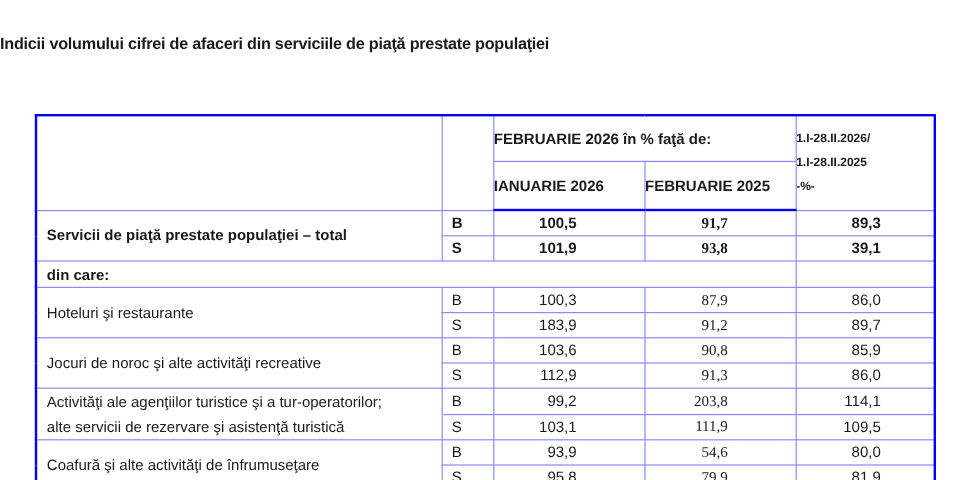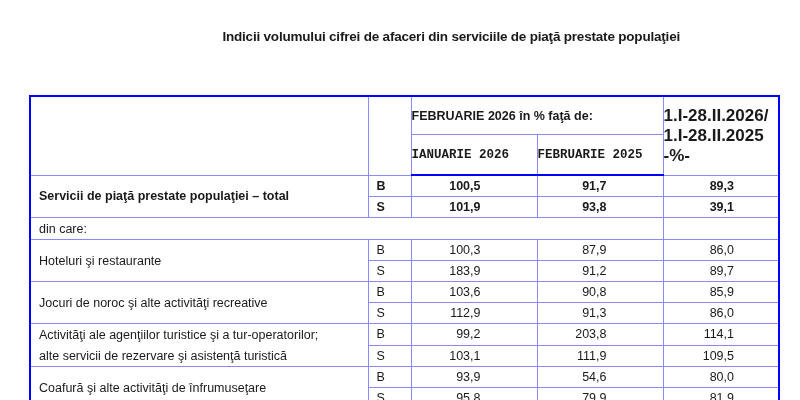--- a/index.html
+++ b/index.html
@@ -2,55 +2,55 @@
 <html><head>
   <meta charset="utf-8">
   <style>
     html, body { margin: 0; padding: 0; }
     body {
       width: 800px; height: 400px; overflow: hidden; background: #ffffff;
       font-family: "Liberation Sans", "DejaVu Sans", sans-serif;
       color: #1a1a1a; position: relative;
     }
     .title {
-      position: absolute; left: 0; top: 29px; width: 680px; text-align: right;
+      position: absolute; left: 0; top: 29px; width: 800px; text-align: left;
       font-weight: bold; font-size: 13.5px; letter-spacing: -0.2px;
     }
     table.data {
       position: absolute; left: 29px; top: 95px;
       border-collapse: collapse; table-layout: fixed;
       border: 2.5px solid #0000ff;
       font-size: 12.5px;
     }
     table.data td {
       border: 1px solid #8a8aff; padding: 0; height: 20px;
       vertical-align: middle; white-space: nowrap; overflow: hidden;
     }
     col.c-label { width: 338px; }
     col.c-bs { width: 43px; }
     col.c-jan { width: 126px; }
     col.c-feb { width: 126px; }
     col.c-cum { width: 116px; }
 
     thead td { font-weight: bold; }
     .h-group { height: 37px !important; }
-    .h-sub { height: 39px !important; font-family: Liberation Mono, monospace; }
-    .h-cum { line-height: 20px; font-size: 17px; }
+    .h-sub { height: 39px !important; }
+    .h-cum { line-height: 20px; font-size: 10px; }
     thead tr:last-child td { border-bottom: 2.5px solid #0000ff; }
 
     .label { padding-left: 8px !important; text-align: left; margin-left: 48px; }
     .bs { padding-left: 8px !important; text-align: left; }
     .num { text-align: right; }
     .num.jan { padding-right: 56px !important; margin-top: 44px; }
-    .num.feb { padding-right: 56px !important; }
+    .num.feb { padding-right: 56px !important; font-family: Liberation Serif, serif; }
     .num.cum { padding-right: 44px !important; }
     tr.total td { font-weight: bold; }
     tr.din-care td.dc-label { border-right: none; }
     tr.din-care td.dc-mid { border-left: none; border-right: 1px solid #8a8aff; }
-    tr.din-care td { height: 21px; }
+    tr.din-care td { height: 21px; font-weight: bold; }
     tbody tr td { height: 20px; }
   </style>
 </head>
 <body>
 
 <div class="title">Indicii volumului cifrei de afaceri din serviciile de piaţă prestate populaţiei</div>
 
 <table class="data">
   <colgroup>
     <col class="c-label">

